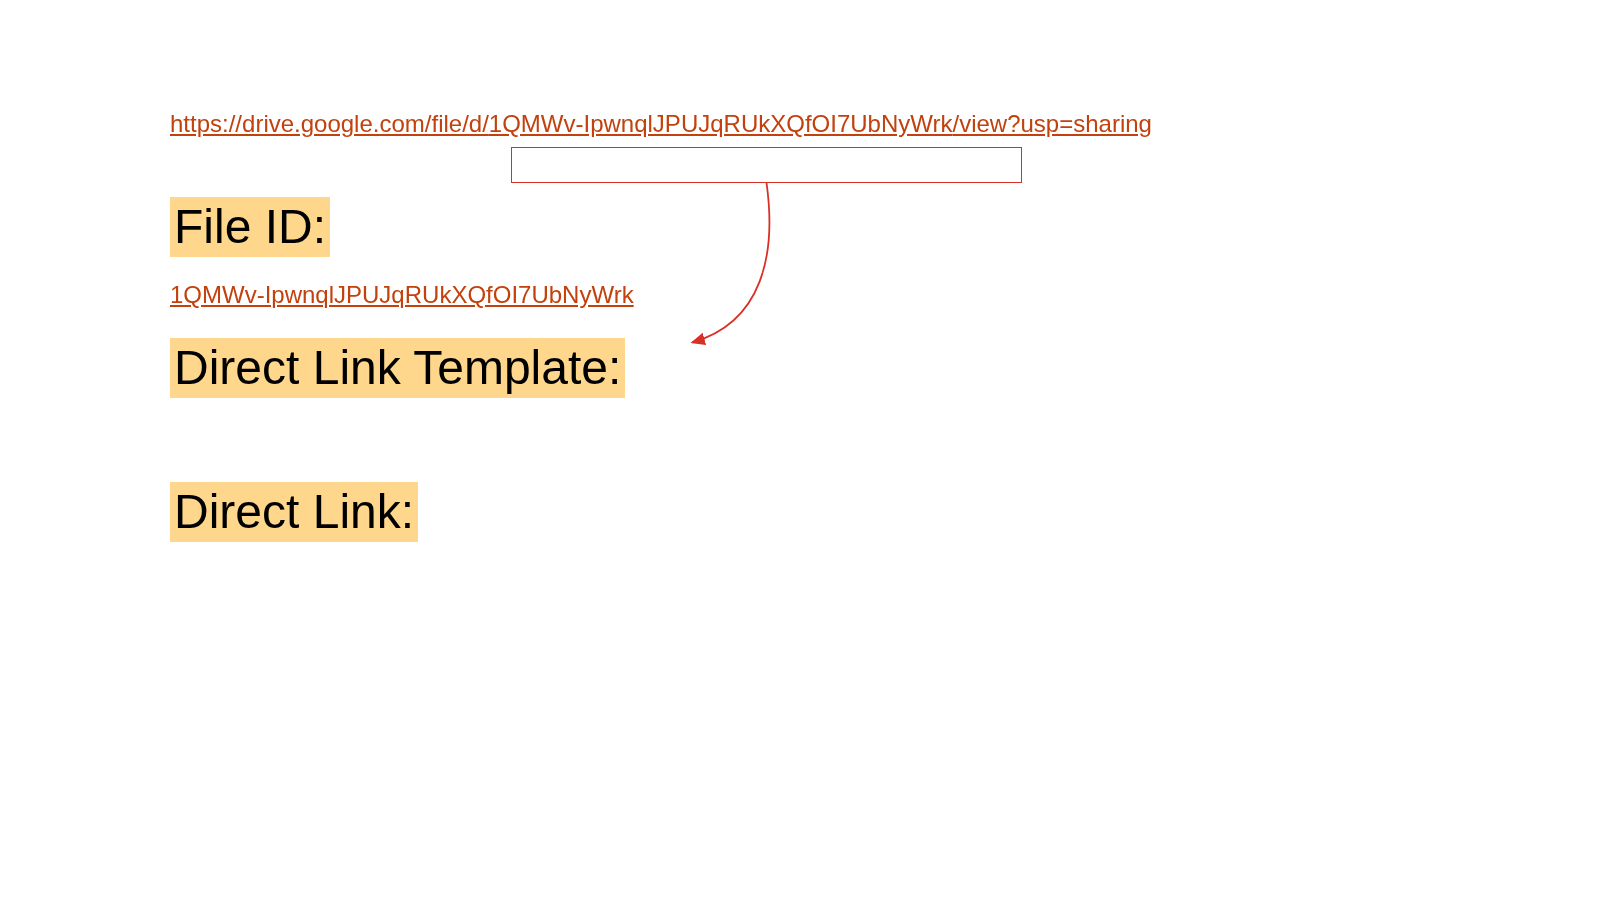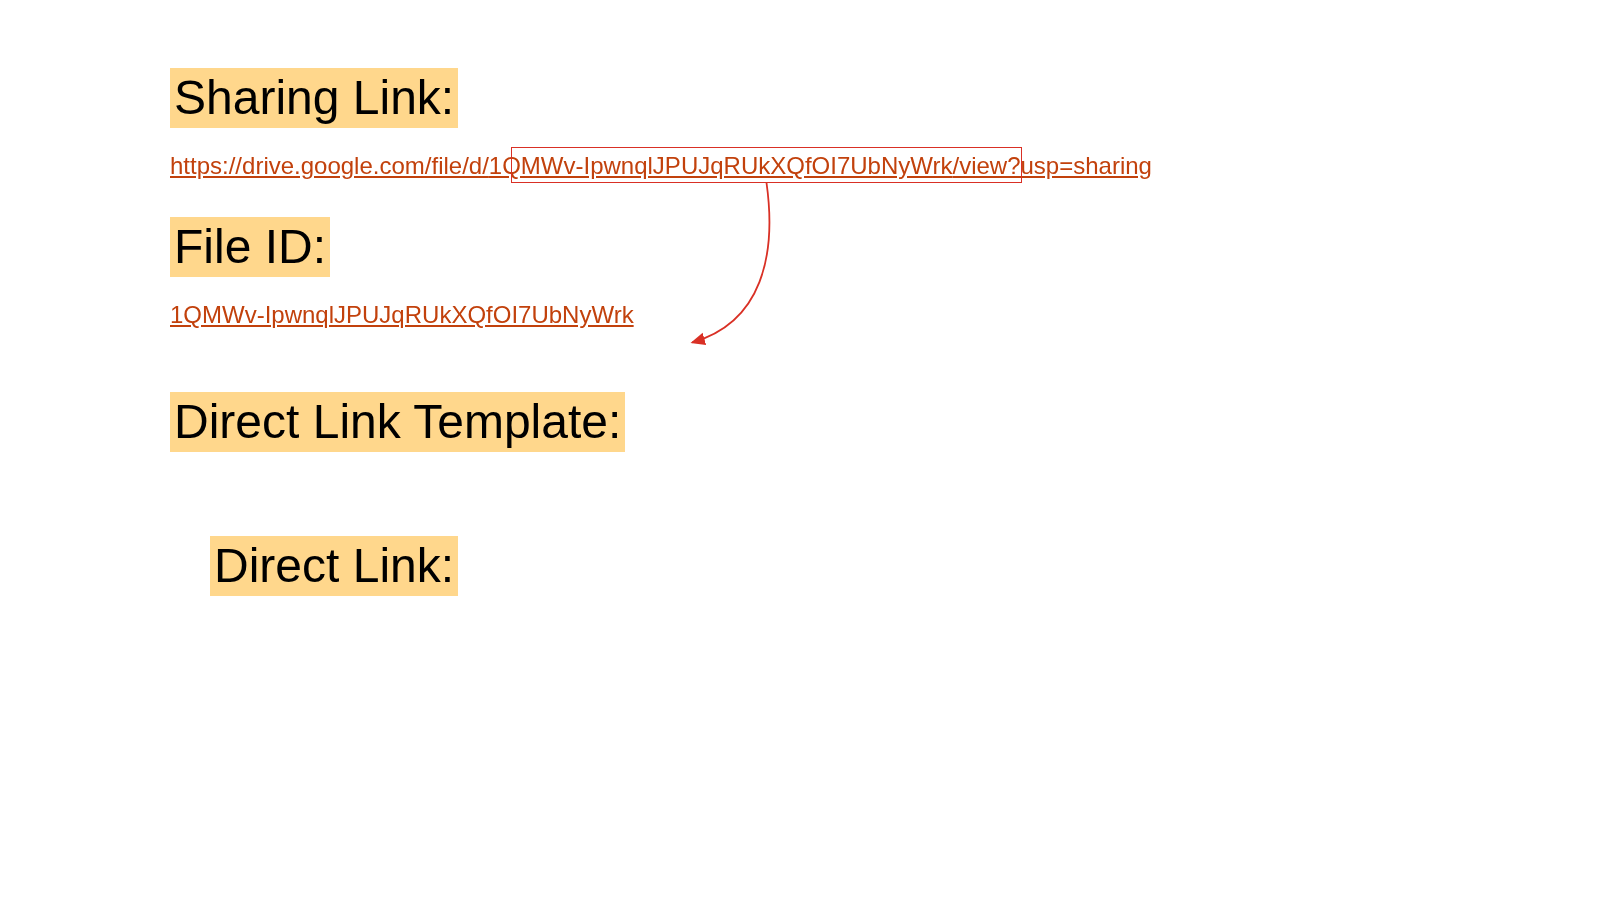--- a/index.html
+++ b/index.html
@@ -35,38 +35,37 @@
       line-height: 1.3;
     }
     .url-container {
       position: relative;
       display: inline-block;
     }
     .section {
       display: block;
     }
     .sec-1 { margin-top: 0; }
-    .sec-2 { margin-top: 36px; }
-    .sec-3 { margin-top: 62px; }
-    .sec-4 { margin-top: 84px; margin-left: 40px; }
+    .sec-2 { margin-top: 58px; }
+    .sec-3 { margin-top: 28px; }
+    .sec-4 { margin-top: 84px; }
     .file-id-box {
       position: absolute;
       border: 1.5px solid #d93025;
       pointer-events: none;
     }
     .arrow-svg {
       position: absolute;
       pointer-events: none;
     }
   </style>
 </head>
 <body>
 
 <div class="section sec-1">
-  <span class="heading">Sharing Link:</span>
   <br>
   <span class="url-container">
     <a class="link"><span>https://drive.google.com/file/d/</span><span id="fileid-in-url">1QMWv-IpwnqlJPUJqRUkXQfOI7UbNyWrk</span><span>/view?usp=sharing</span></a>
   </span>
 </div>
 
 <div class="section sec-2">
   <span class="heading">File ID:</span>
   <br>
   <a class="link" id="fileid-standalone">1QMWv-IpwnqlJPUJqRUkXQfOI7UbNyWrk</a>

